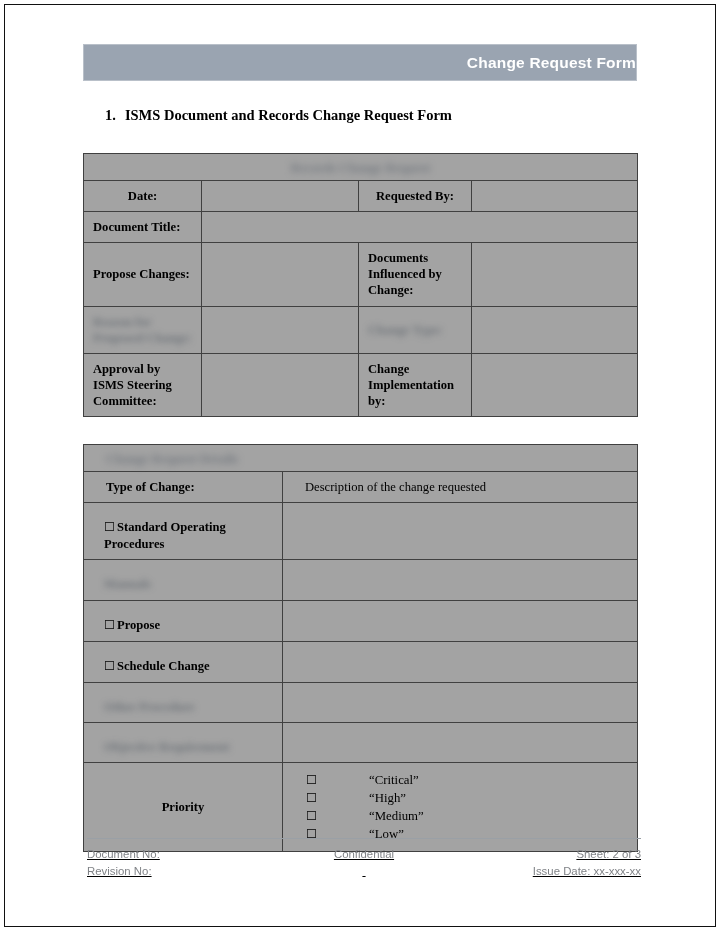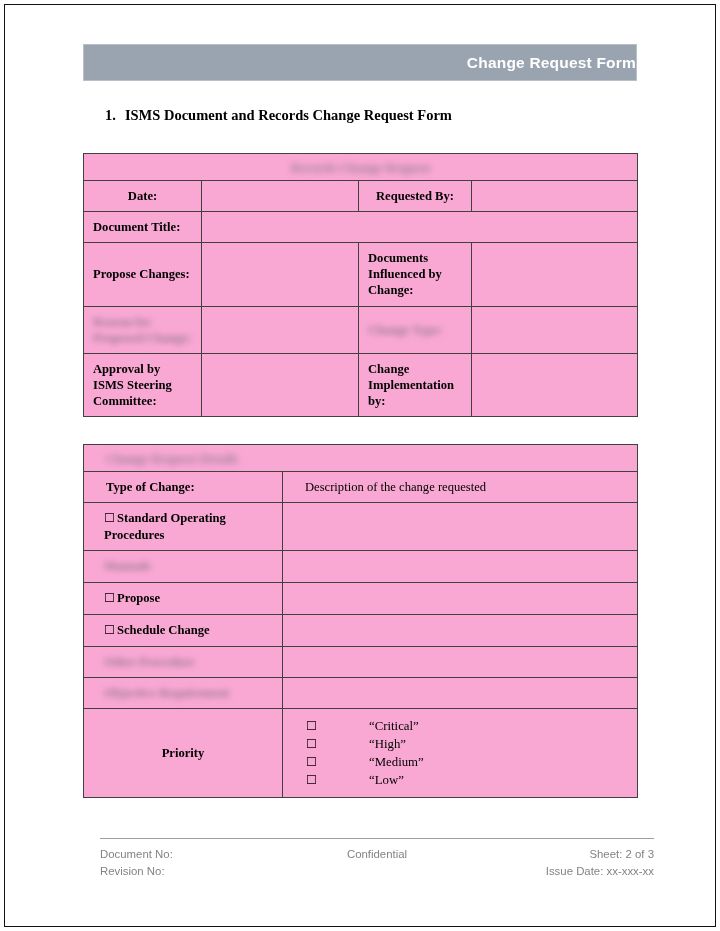--- a/index.html
+++ b/index.html
@@ -72,21 +72,21 @@
   table.form {
     border-collapse: collapse;
     width: 554px;
     table-layout: fixed;
     margin-top: 29px;
   }
   table.form td {
     border: 1px solid #404040;
     padding: 0;
     vertical-align: middle;
-    background: #f9a8d4;
+    background: #a3a3a3;
   }
   td.hdr {
     background: #aab4c2;
     border: 1px solid #b9c0c9;
     height: 26px;
     text-align: center;
     vertical-align: middle;
   }
   td.lbl {
     background: #d9e0e8;
@@ -142,20 +142,21 @@
     top: 0px;
   }
   .chk-label {
     font-family: "Liberation Serif", serif;
     font-weight: bold;
     font-size: 12.6px;
   }
   .chk-row-pad {
     padding: 7px 9px 7px 20px;
     line-height: 1.3;
+    margin-top: 9px;
   }
 
   
   .prio-list {
     padding: 8px 0 8px 0;
   }
   .prio-row {
     display: flex;
     align-items: center;
     height: 18px;
@@ -175,23 +176,24 @@
     font-size: 12.8px;
     color: #000000;
   }
   .prio-label-cell {
     text-align: center;
   }
 
   
   .footer {
     position: absolute;
-    left: 100px;
+    left: 87px;
     top: 838px;
     width: 554px;
+    text-decoration: underline;
   }
   .footer-rule {
     border-top: 1px solid #9aa0a6;
     margin-bottom: 7px;
   }
   .footer-grid {
     display: flex;
     font-family: "Liberation Sans", sans-serif;
     font-size: 11.4px;
     color: #808387;

